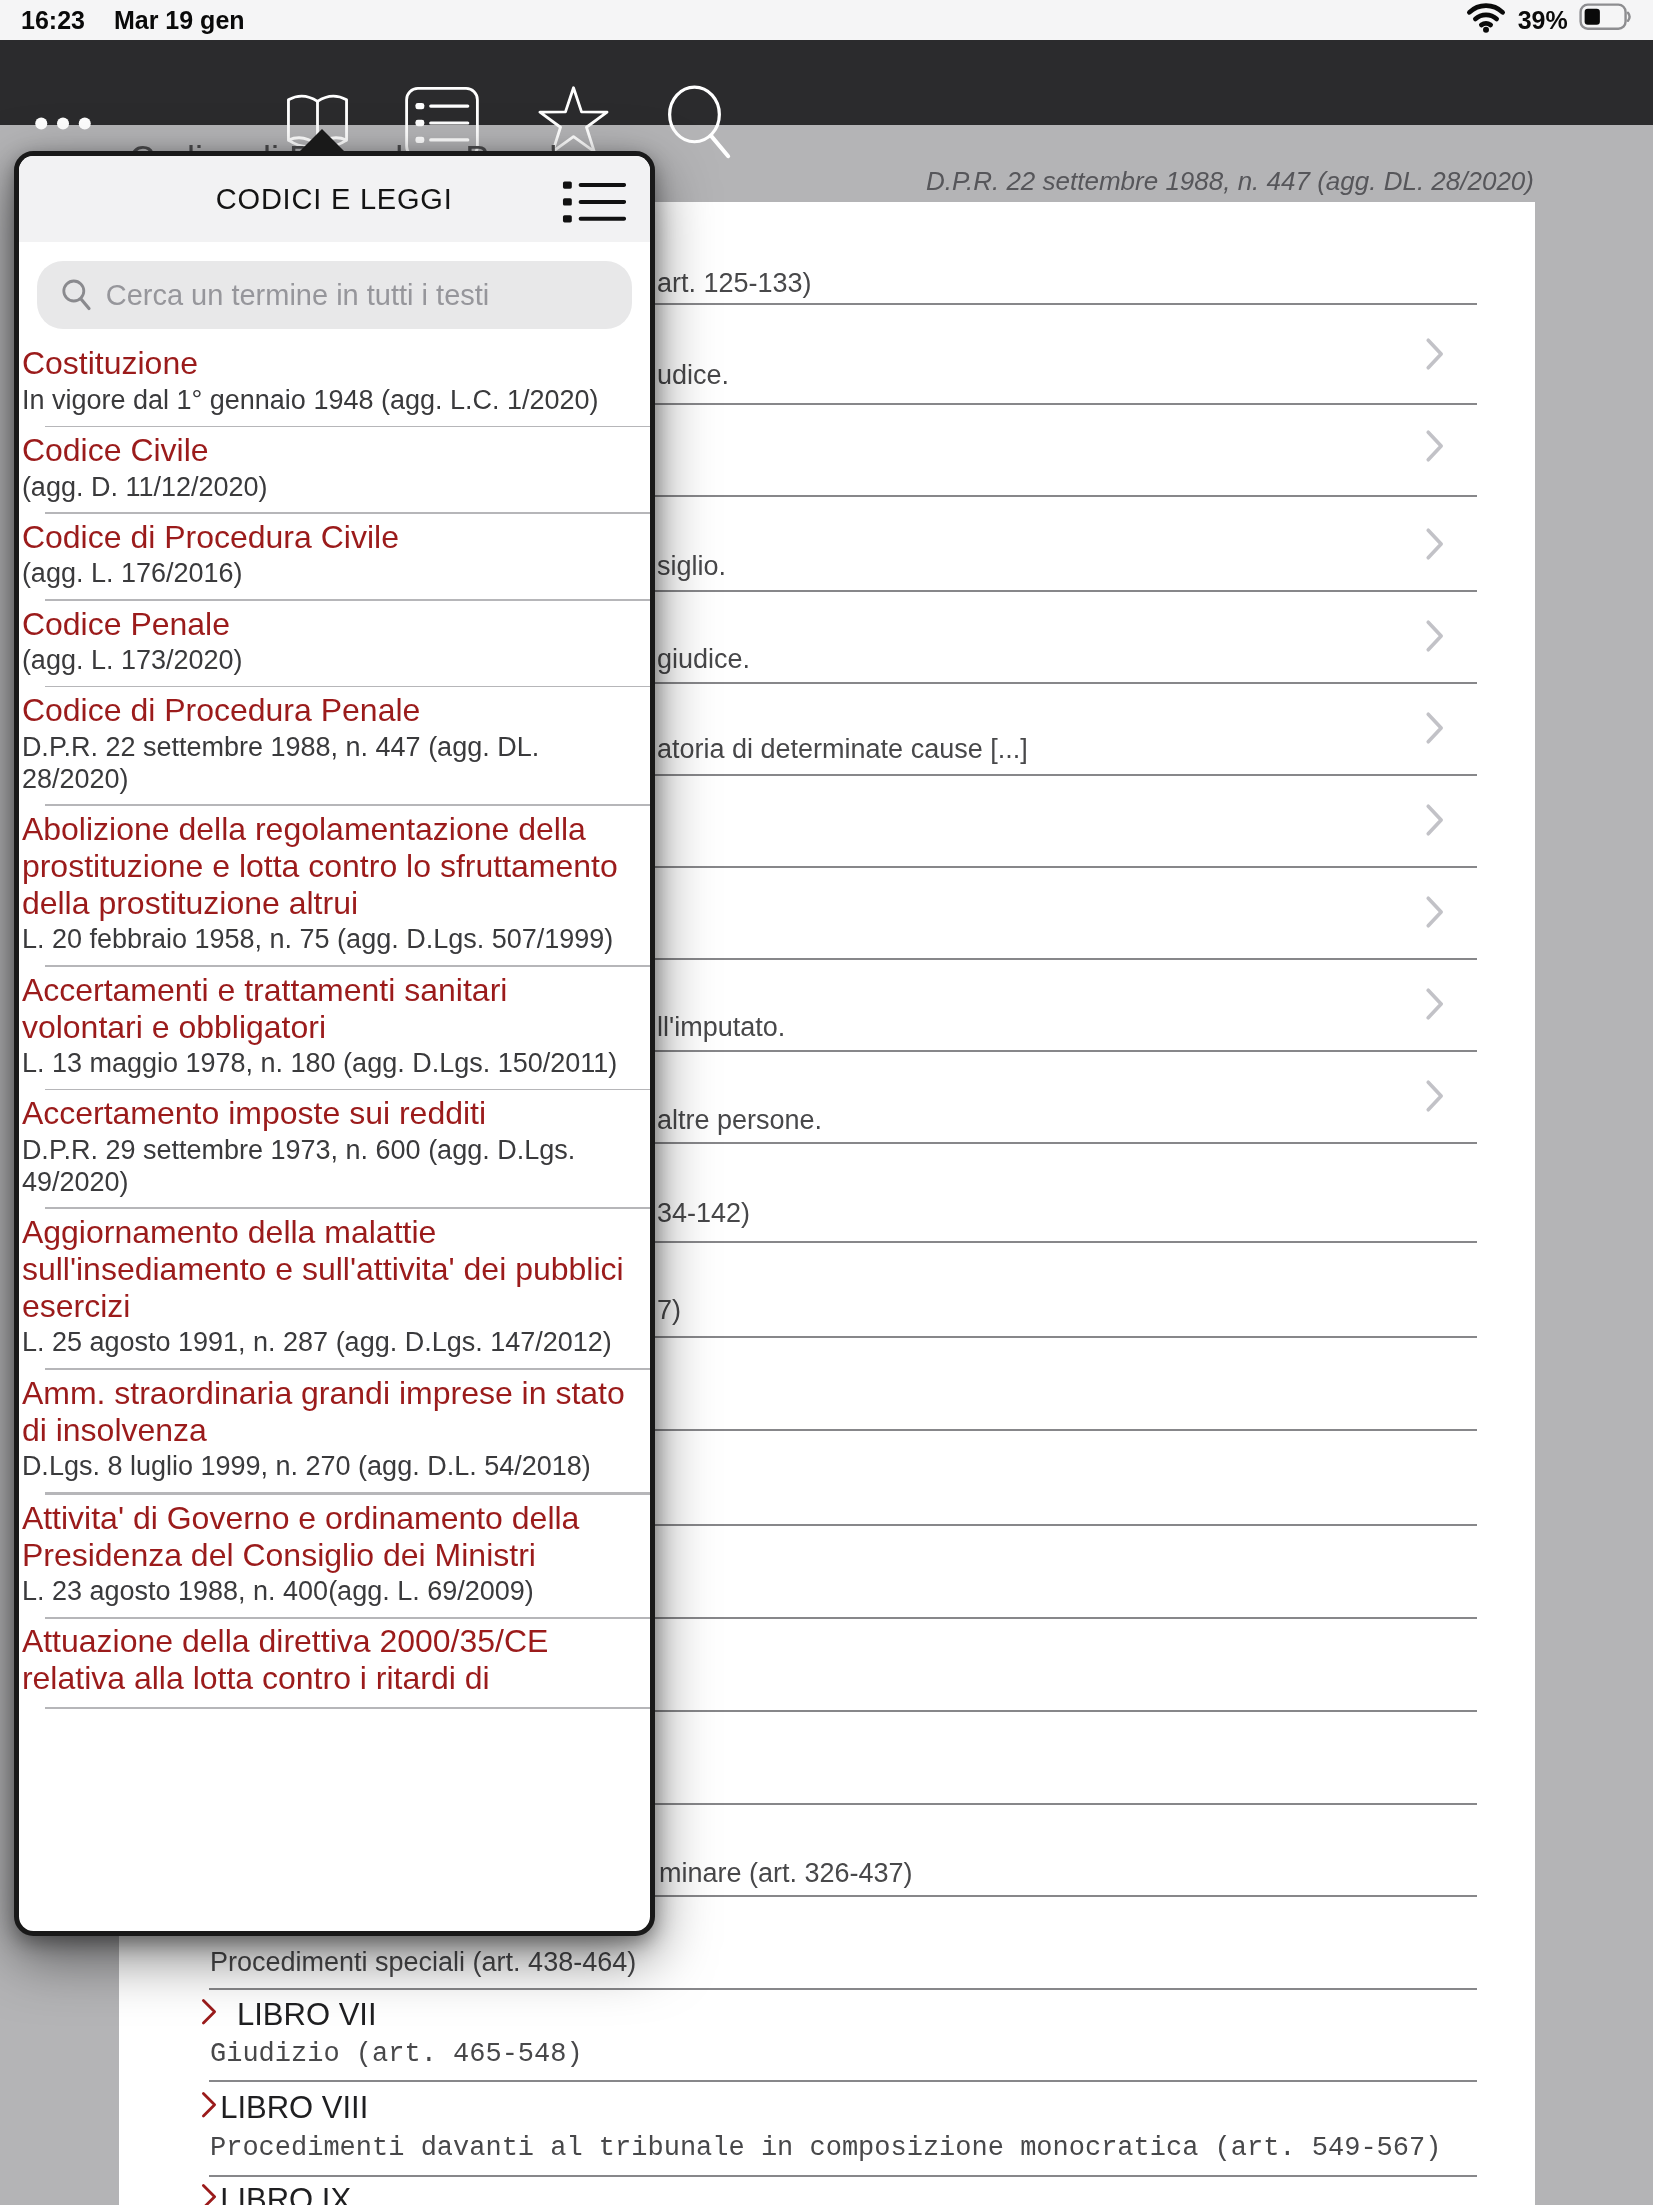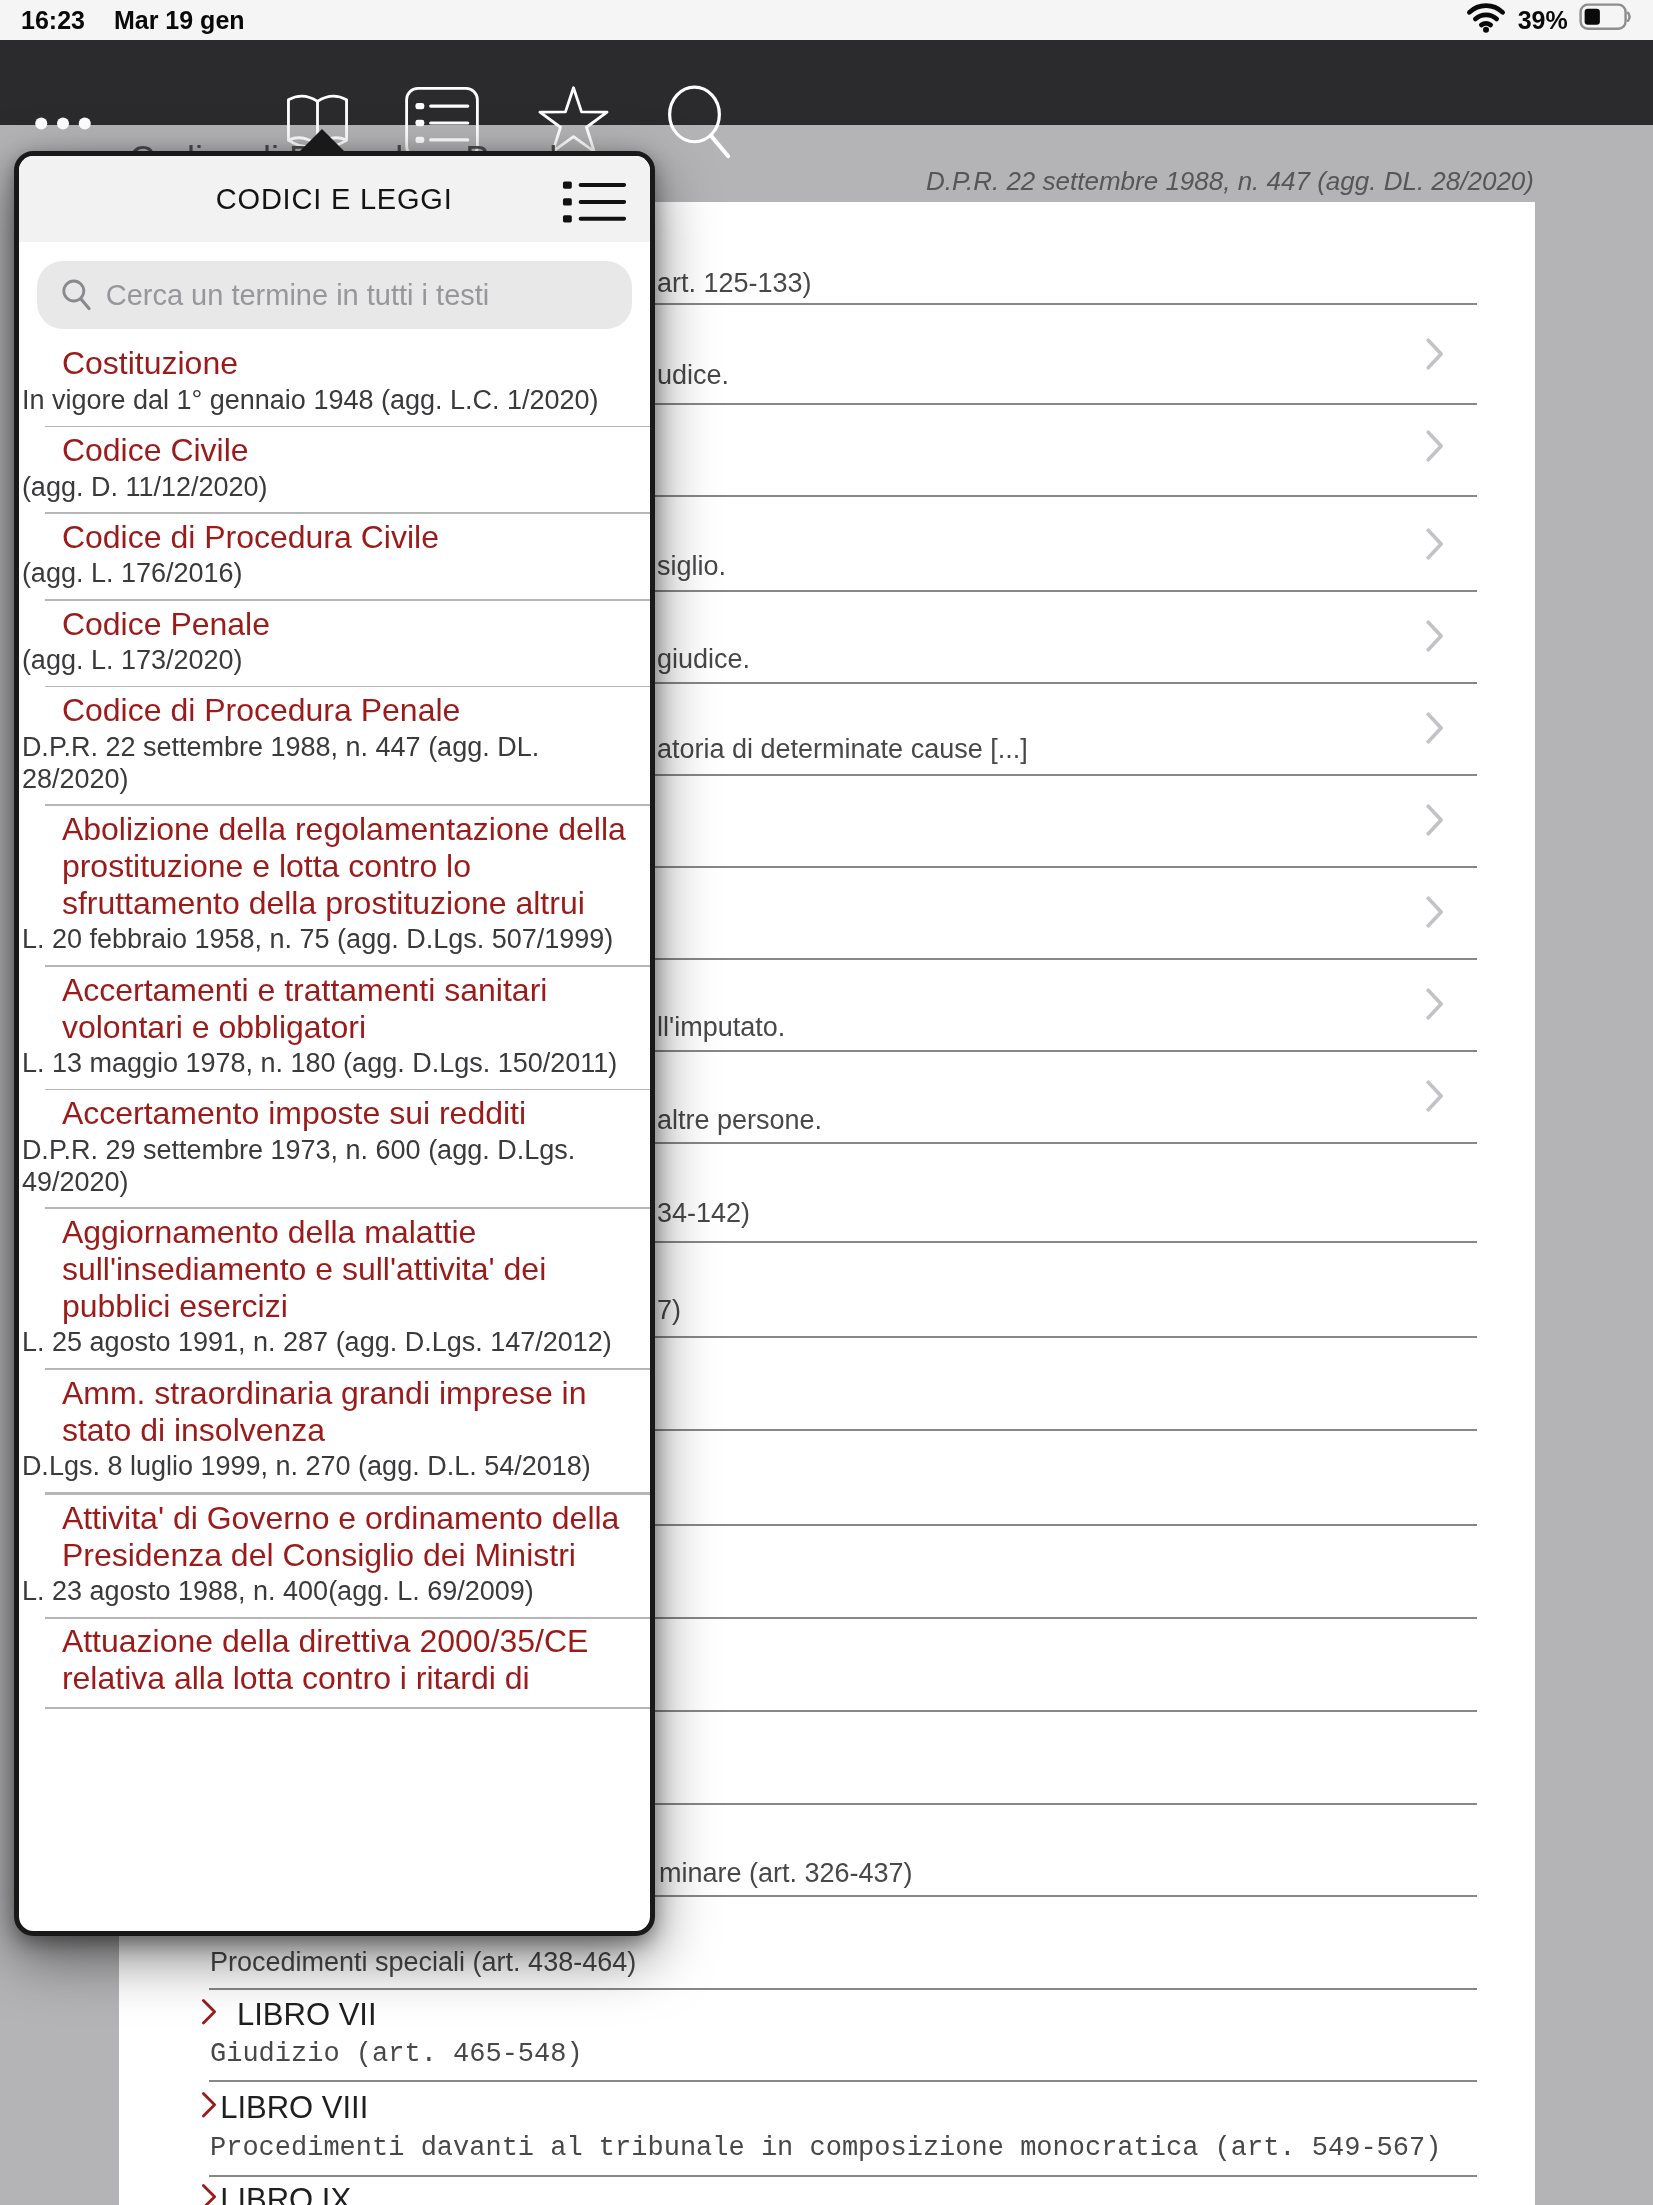--- a/index.html
+++ b/index.html
@@ -85,21 +85,21 @@
   }
   .search-field svg { flex:0 0 auto; margin-right:13px; }
   .search-field input {
     flex:1; background:transparent; border:none; outline:none;
     font-family:"Liberation Sans", sans-serif; font-size:29px; color:#333;
   }
   .search-field input::placeholder { color:#96969b; opacity:1; }
 
   .code-list { }
   .code-item { padding:4.8px 14.5px 9.7px 3.2px; }
-  .code-item-title { font-size:32px; line-height:37px; color:#9b1b1b;margin-left:40px; }
+  .code-item-title { font-size:32px; line-height:37px; color:#9b1b1b; }
   .code-item-sub { font-size:27px; line-height:32px; color:#3a3a3c; margin-top:1.6px; }
   .code-item-divider { height:1.6px; background:#b6b6b9; margin-left:26px; }
 </style>
 </head>
 <body>
 
 <div class="status-bar">
   <div class="sb-left">
     <span>16:23</span>
     <span>Mar 19 gen</span>

